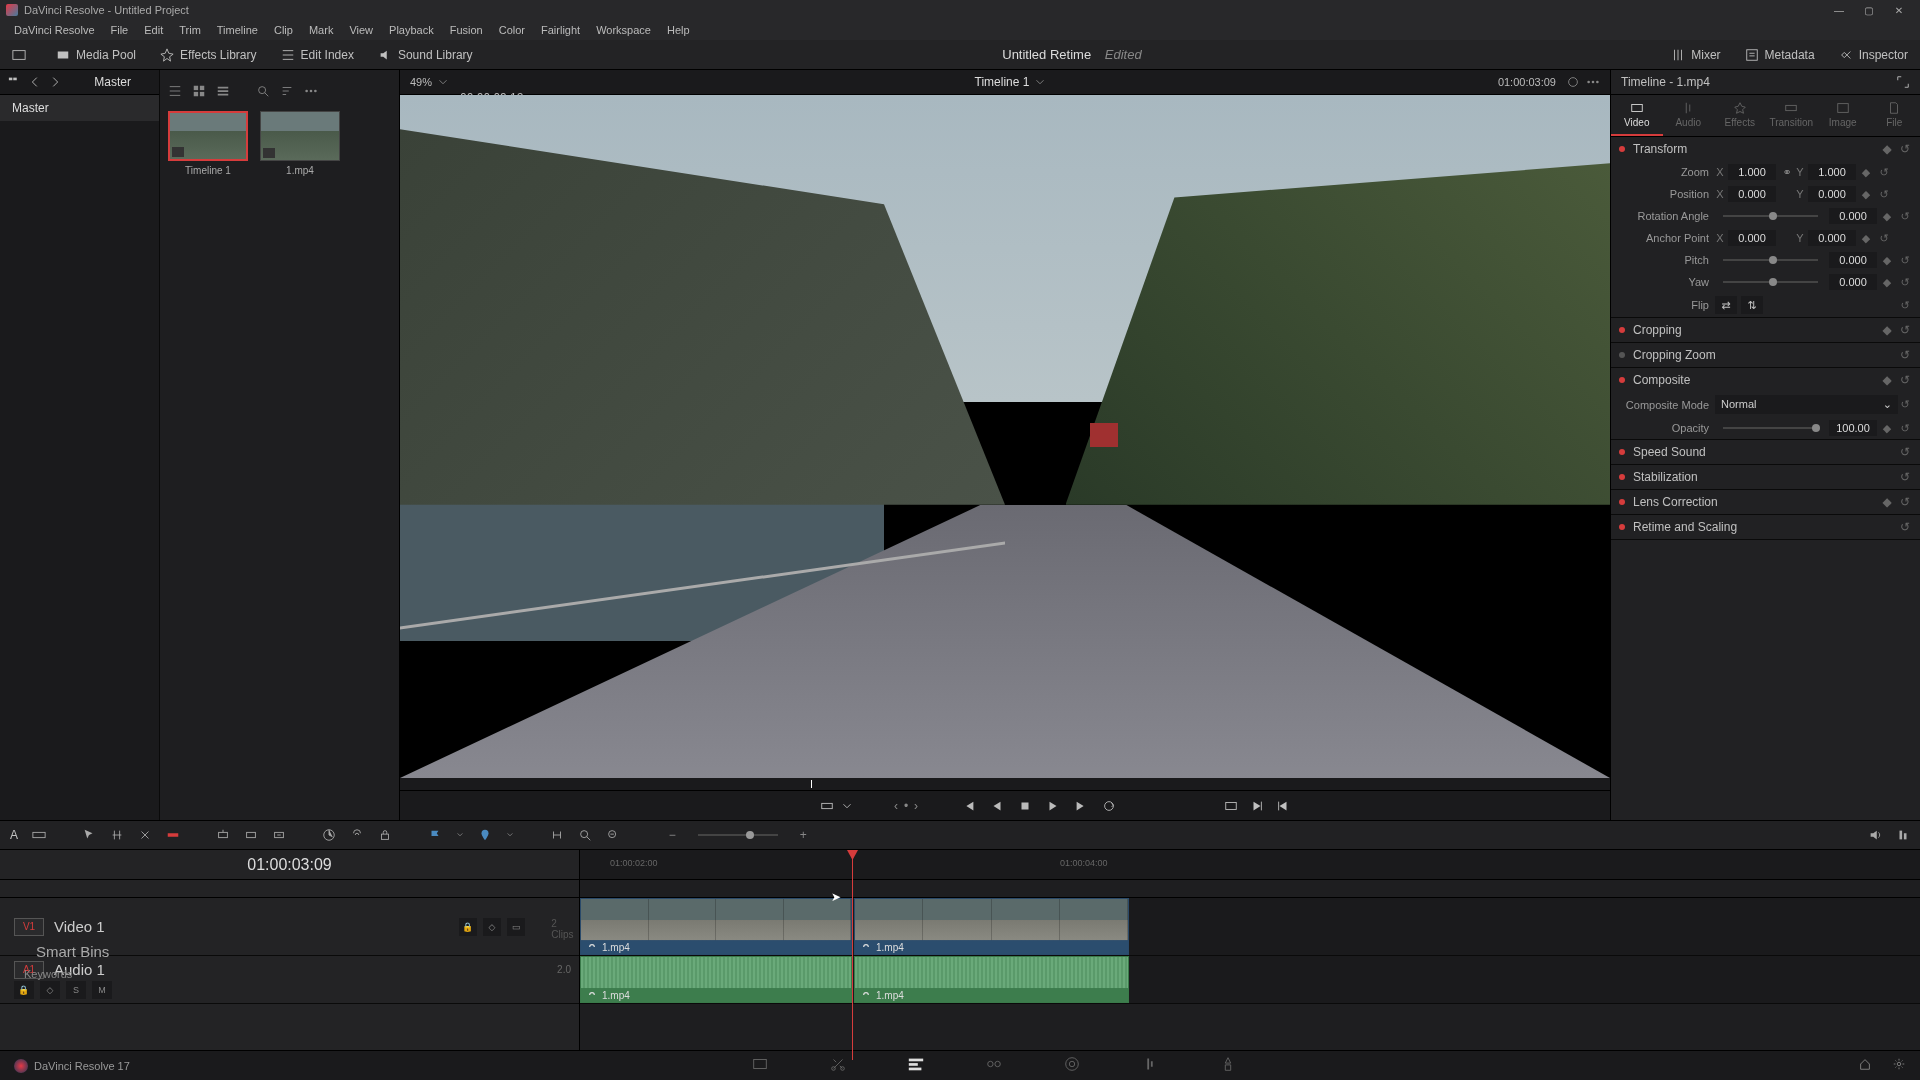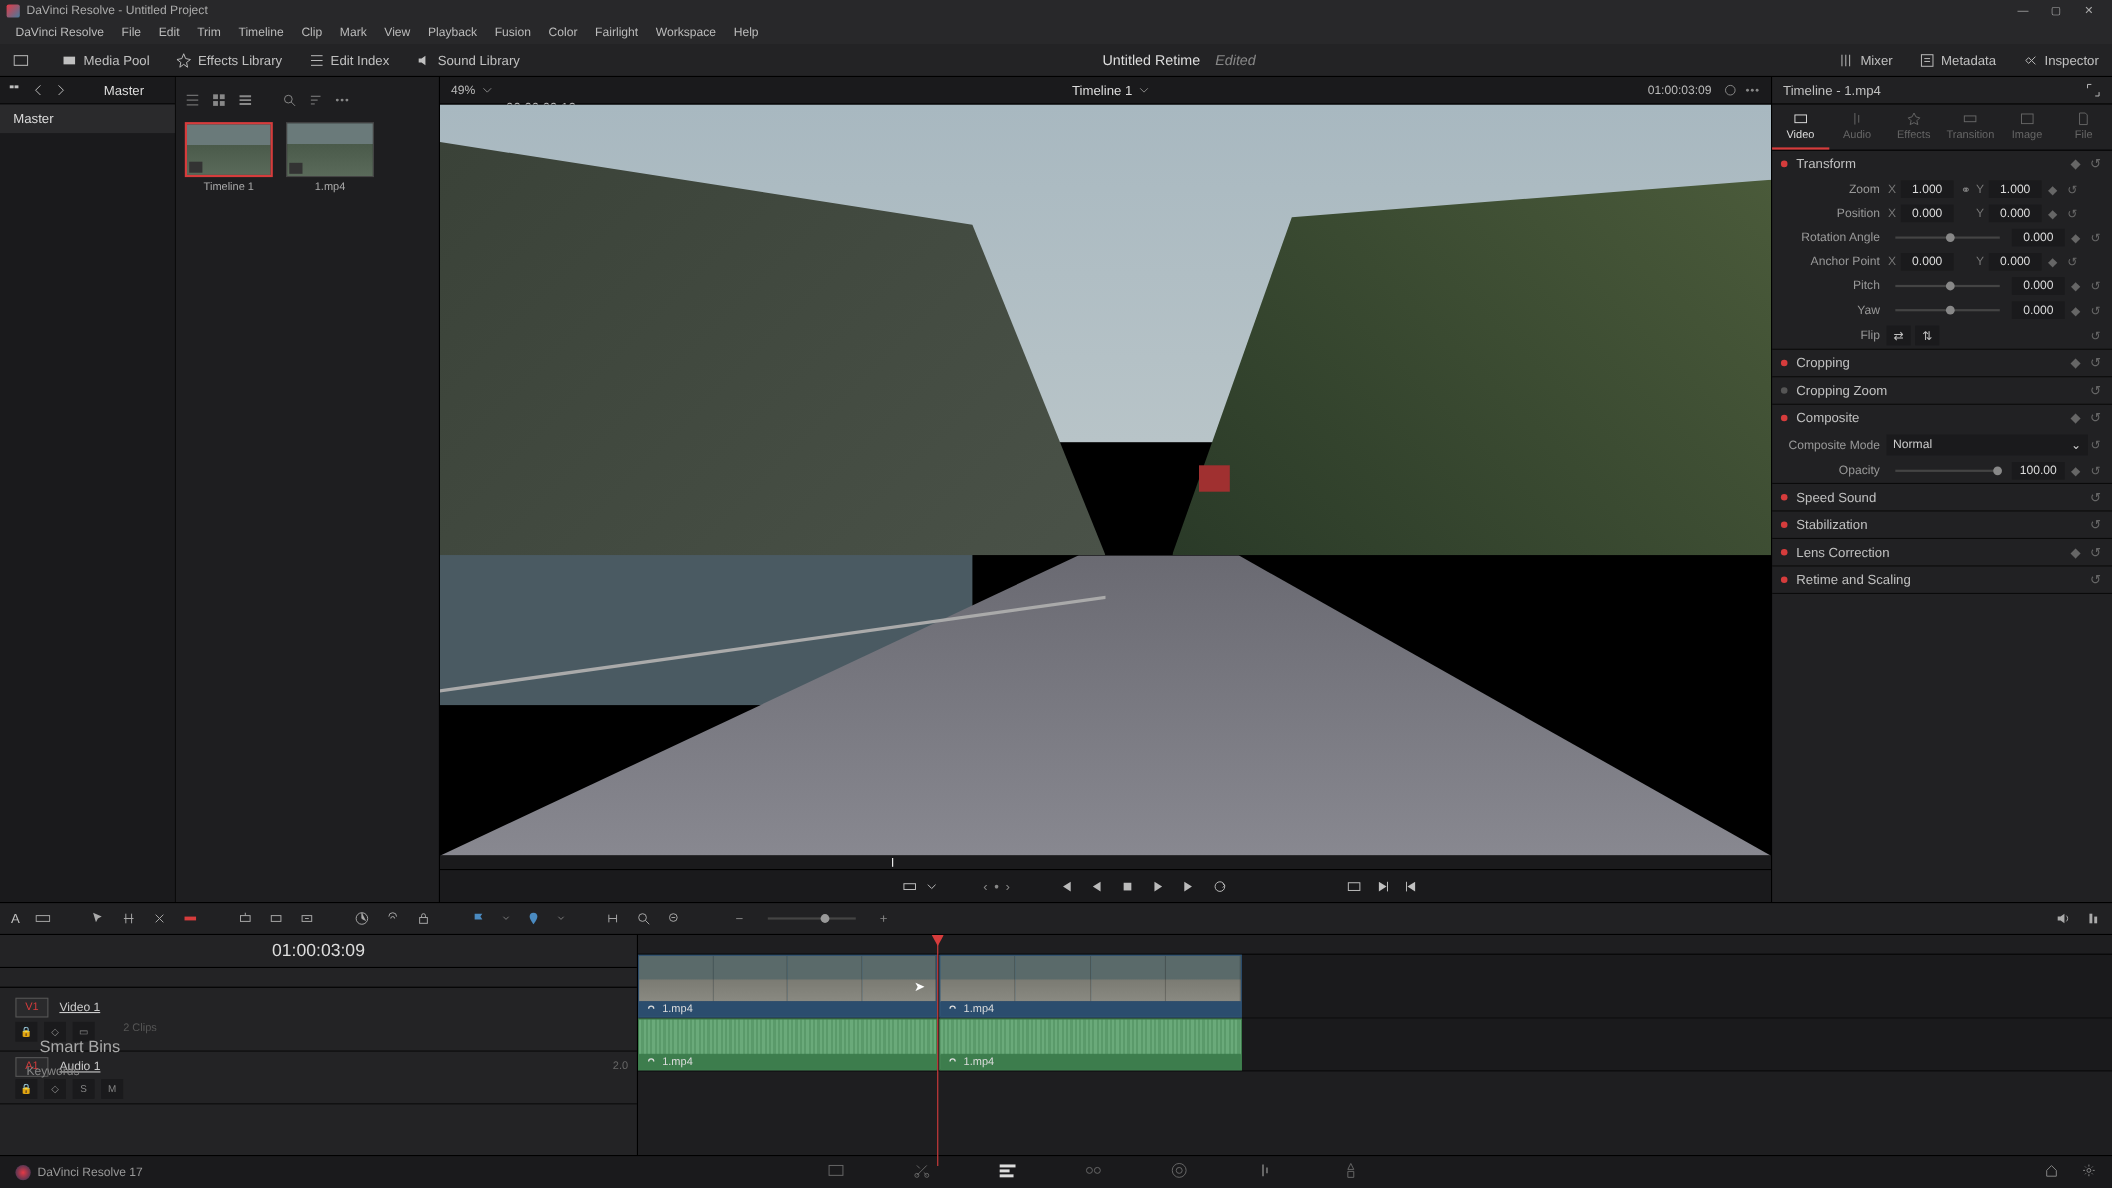--- a/index.html
+++ b/index.html
@@ -111,21 +111,21 @@
 
 
 .timeline-area { background: #1e1e20; height: 210px; display: flex; }
 .track-headers { width: 580px; background: #232325; border-right: 1px solid #000; }
 .timecode-display { height: 30px; display: flex; align-items: center; justify-content: center; font-size: 16px; color: #ddd; font-weight: 300; border-bottom: 1px solid #000; }
 .ruler-spacer { height: 18px; border-bottom: 1px solid #000; }
 .track-header { display: flex; align-items: center; border-bottom: 1px solid #0a0a0a; }
 .track-header.video { height: 58px; }
 .track-header.audio { height: 48px; }
 .track-tag { width: 30px; height: 18px; background: #2a2a2c; border: 1px solid #555; display: flex; align-items: center; justify-content: center; font-size: 10px; color: #d63c3c; margin-left: 14px; margin-right: 10px; }
-.track-name { flex: 1; font-size: 11px; color: #ccc; text-decoration: underline; }
+.track-name { flex: 1; font-size: 15px; color: #ccc; }
 .track-ctrl-row { display: flex; gap: 6px; padding-left: 14px; }
 .track-ctrl { width: 20px; height: 18px; background: #1a1a1c; display: flex; align-items: center; justify-content: center; color: #888; font-size: 9px; }
 
 .timeline-tracks { flex: 1; position: relative; overflow: hidden; }
 .ruler { height: 30px; background: #1a1a1c; border-bottom: 1px solid #000; position: relative; }
 .ruler-tc { position: absolute; top: 8px; font-size: 9px; color: #666; }
 .ruler-area2 { height: 18px; background: #1e1e20; border-bottom: 1px solid #000; }
 .playhead { position: absolute; top: 0; bottom: 0; width: 1px; background: #d63c3c; left: 272px; z-index: 10; }
 .playhead-head { position: absolute; top: 0; left: -5px; width: 11px; height: 10px; background: #d63c3c; clip-path: polygon(0 0, 100% 0, 50% 100%); }
 .cursor-arrow { position: absolute; top: 40px; left: 251px; color: #fff; font-size: 12px; z-index: 11; }
@@ -753,21 +753,21 @@
         <rect x="9" y="6" width="3" height="7"></rect>
       </svg>
     </div>
 </div>
 
 <div class="timeline-area">
   <div class="track-headers">
     <div class="timecode-display">01:00:03:09</div>
     <div class="ruler-spacer"></div>
     <div class="track-header video">
-      <div style="display:flex;flex-direction:column;width:100%">
+      <div style="display:flex;width:100%">
         <div style="display:flex;align-items:center;width:100%">
           <div class="track-tag">V1</div>
           <span class="track-name">Video 1</span>
         </div>
         <div class="track-ctrl-row" style="margin-top:4px">
           <div class="track-ctrl">🔒</div>
           <div class="track-ctrl">◇</div>
           <div class="track-ctrl">▭</div>
           <span style="margin-left:20px;color:#555;font-size:10px">2 Clips</span>
         </div>
@@ -783,20 +783,24 @@
         <div class="track-ctrl-row" style="margin-top:2px">
           <div class="track-ctrl">🔒</div>
           <div class="track-ctrl">◇</div>
           <div class="track-ctrl">S</div>
           <div class="track-ctrl">M</div>
         </div>
       </div>
     </div>
   </div>
   <div class="timeline-tracks">
+    <div class="ruler">
+      <span class="ruler-tc" style="left:30px">01:00:02:00</span>
+      <span class="ruler-tc" style="left:480px">01:00:04:00</span>
+    </div>
     <div class="ruler-area2"></div>
     <div class="playhead">
         <div class="playhead-head"></div>
       </div>
     <div class="cursor-arrow">➤</div>
     <div class="track-lane video">
       <div class="clip video-clip" style="left:0;width:272px">
         <div class="clip-thumbs">
             <div class="clip-thumb"></div>
             <div class="clip-thumb"></div>

